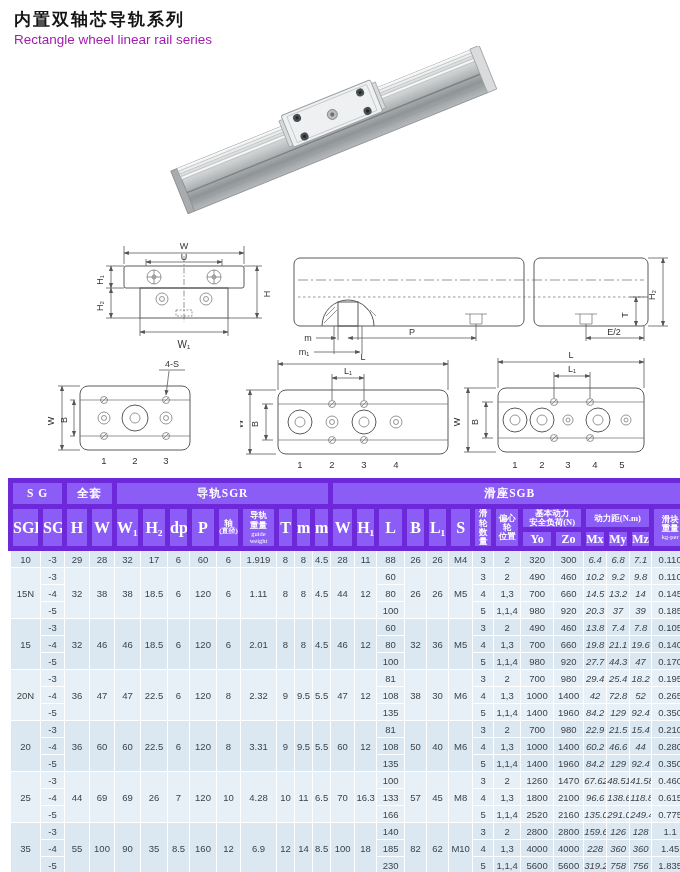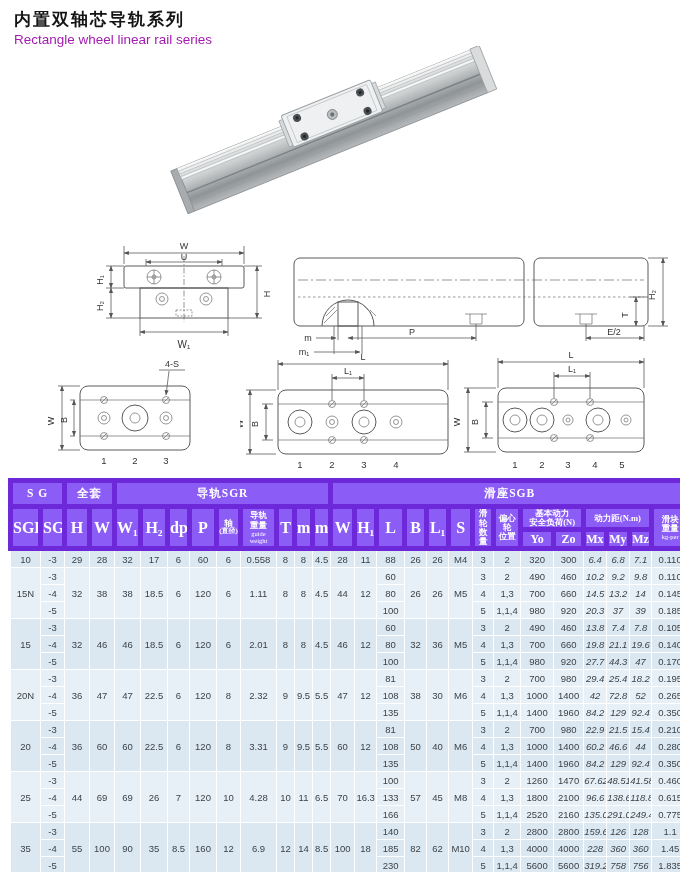--- a/index.html
+++ b/index.html
@@ -386,21 +386,21 @@
         <tr>
           <td class="ga">10</td>
           <td class="ga">-3</td>
           <td class="ga">29</td>
           <td class="ga">28</td>
           <td class="ga">32</td>
           <td class="ga">17</td>
           <td class="ga">6</td>
           <td class="ga">60</td>
           <td class="ga">6</td>
-          <td class="ga">0.558</td>
+          <td class="ga">1.919</td>
           <td class="ga">8</td>
           <td class="ga">8</td>
           <td class="ga">4.5</td>
           <td class="ga">28</td>
           <td class="ga">11</td>
           <td class="ga">88</td>
           <td class="ga">26</td>
           <td class="ga">26</td>
           <td class="ga">M4</td>
           <td class="ga">3</td>

